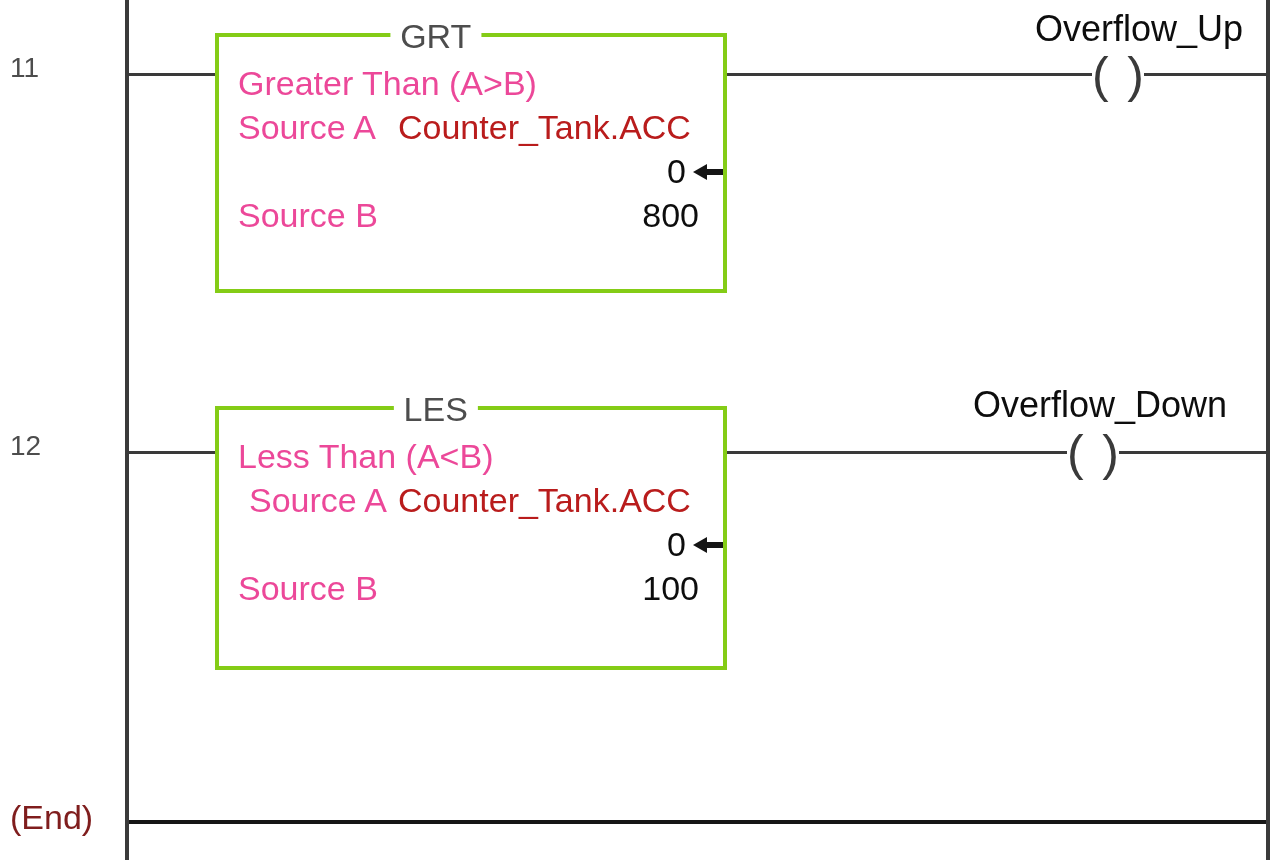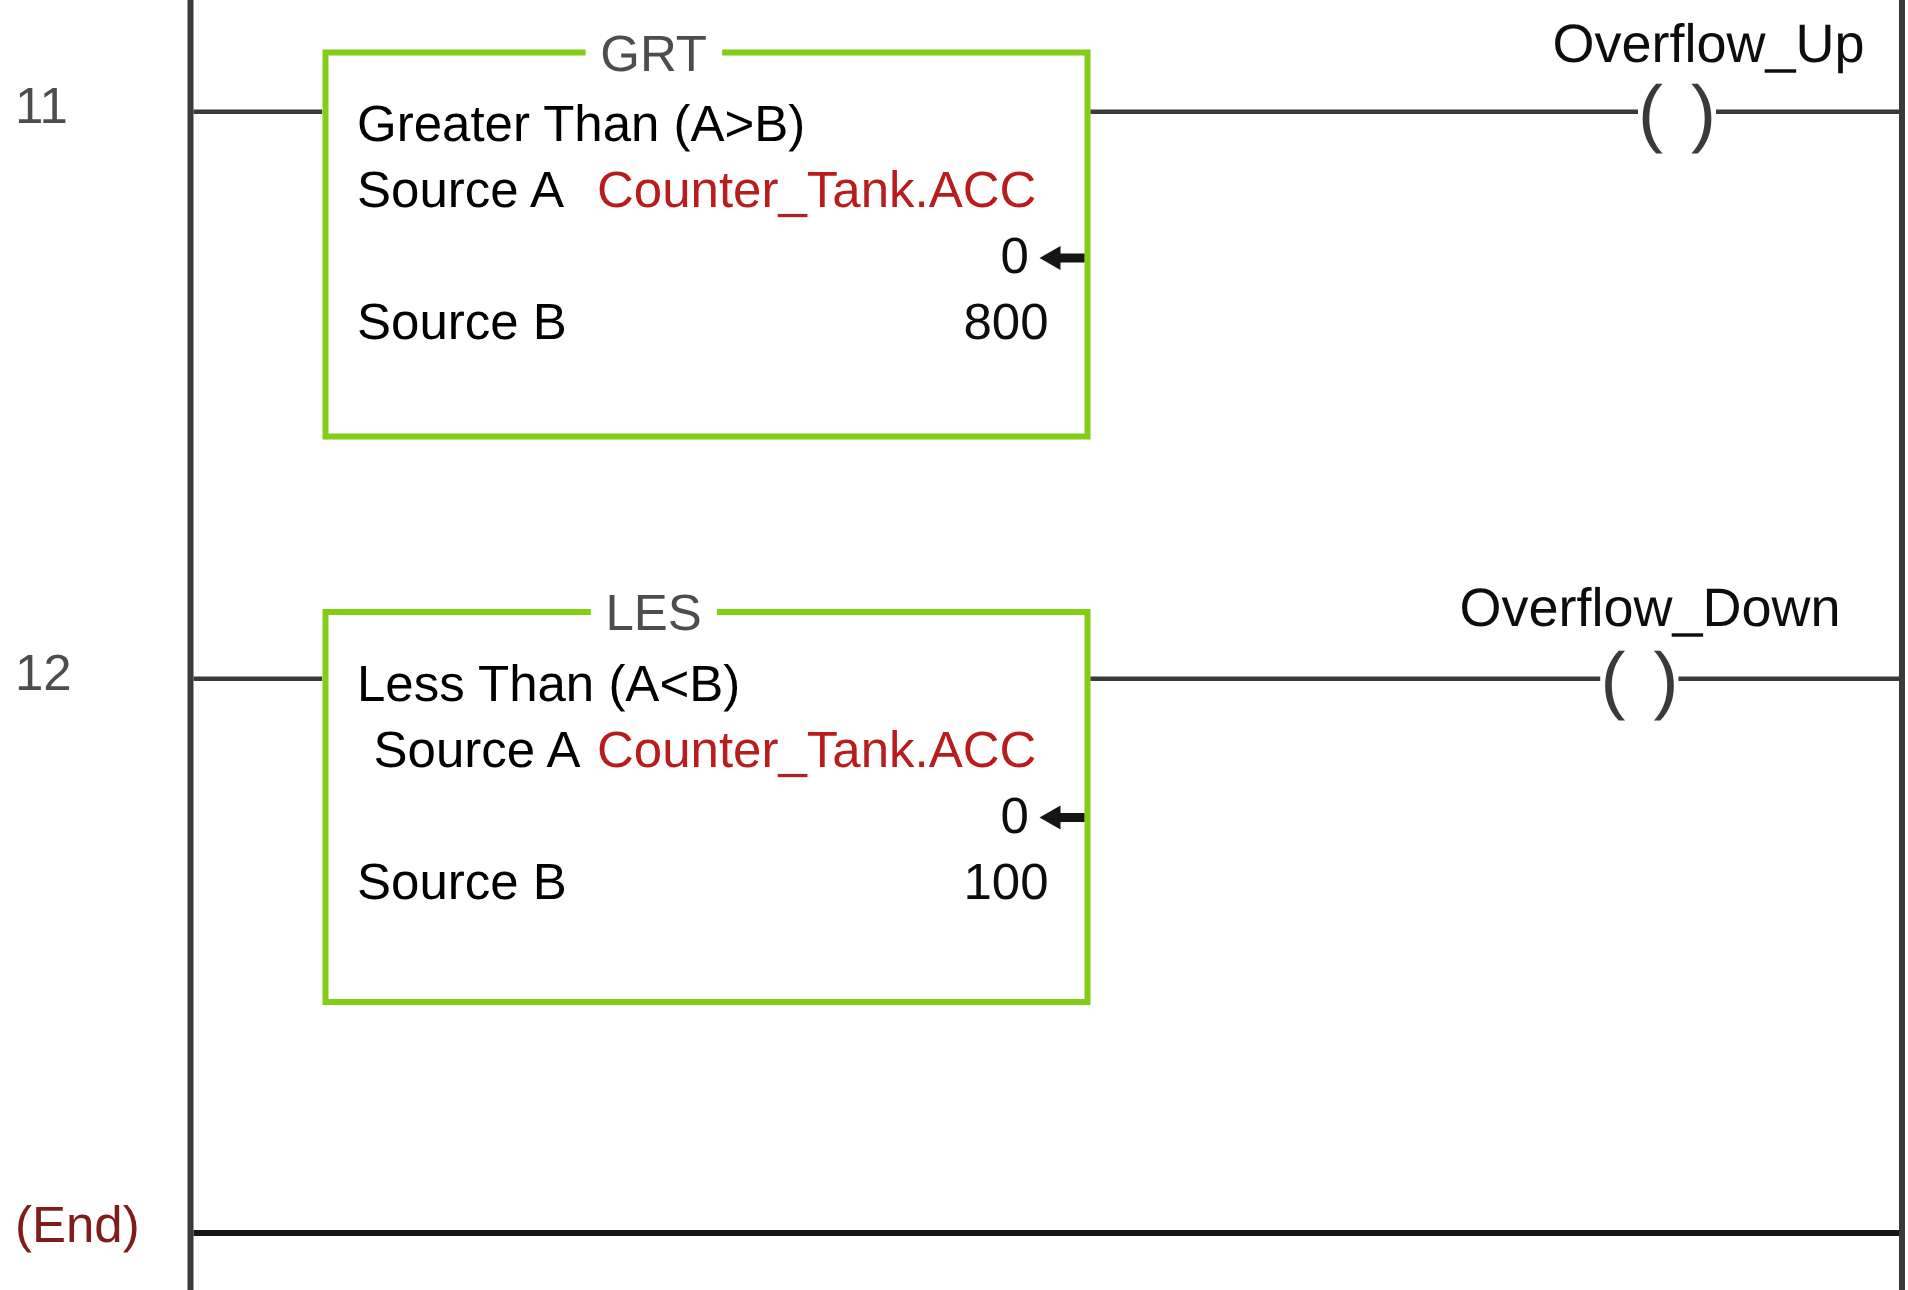--- a/index.html
+++ b/index.html
@@ -4,33 +4,33 @@
 <style>
   html,body{margin:0;padding:0;background:#fff;}
   .ladder{
     position:relative;width:1272px;height:860px;background:#ffffff;
     font-family:"Liberation Sans",sans-serif;color:#0f0f0f;overflow:hidden;
   }
   .rail{position:absolute;top:0;width:4px;height:860px;background:#3a3a3a;}
   .rail-left{left:125px;}
   .rail-right{left:1266px;}
   .wire{position:absolute;height:3px;background:#3a3a3a;}
-  .rung-number{position:absolute;left:10px;font-size:34px;color:#4d4d4d;}
+  .rung-number{position:absolute;left:10px;font-size:28px;color:#4d4d4d;}
   .instr{
     position:absolute;left:215px;width:512px;box-sizing:border-box;
     border:4px solid #84cc16;background:#fff;
   }
   .instr-header{
     position:absolute;top:-22px;left:43%;transform:translateX(-50%);
     background:#fff;padding:0 10px;font-size:34px;line-height:42px;color:#4d4d4d;
     white-space:nowrap;
   }
   .instr-body{padding:24px 0 0 19px;}
   .irow{height:44px;display:flex;align-items:center;font-size:34px;white-space:nowrap;}
-  .irow .lbl{color:#000000;}
+  .irow .lbl{color:#ec4899;}
   .row-srca .lbl{flex:0 0 160px;}
   .row-current{justify-content:flex-end;}
   .row-srcb{justify-content:space-between;padding-right:24px;}
   .operand{color:#b91c1c;}
   .val{color:#0d0d0d;}
   .val-arrow{position:relative;display:inline-block;width:30px;height:17px;margin-left:7px;flex:0 0 auto;}
   .val-arrow::before{
     content:"";position:absolute;left:0;top:1px;width:0;height:0;
     border-top:8px solid transparent;border-bottom:8px solid transparent;
     border-right:14px solid #151515;

